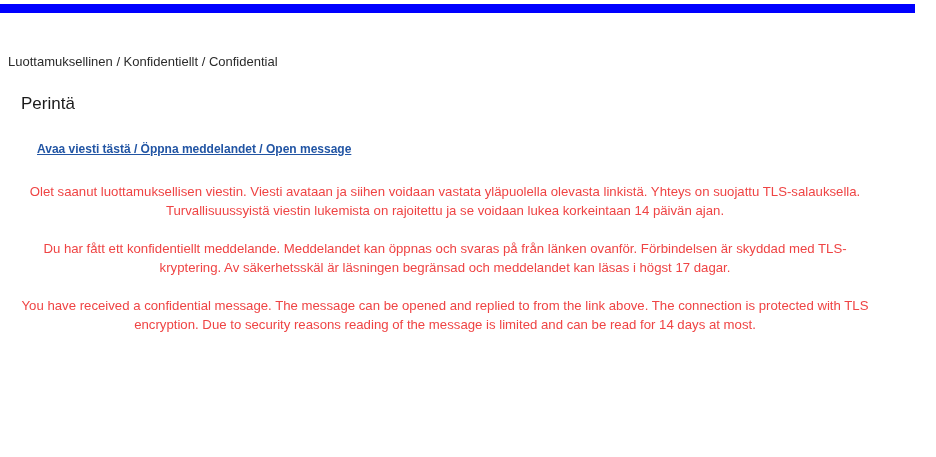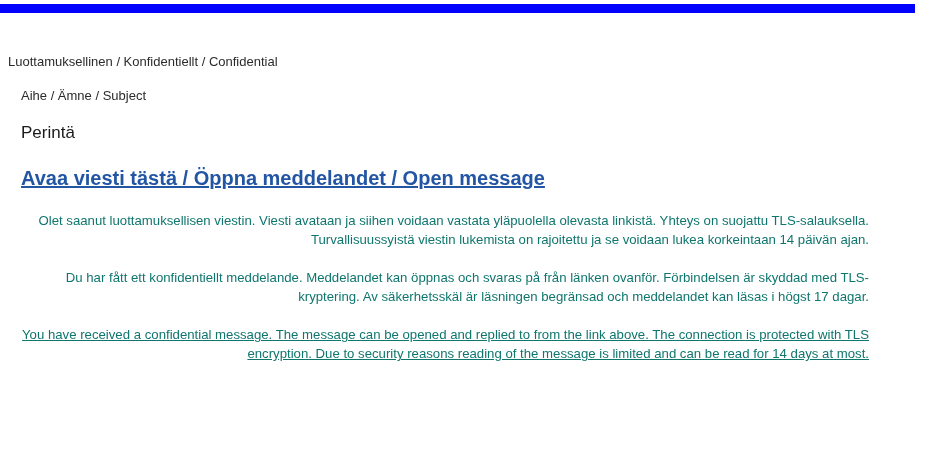--- a/index.html
+++ b/index.html
@@ -53,53 +53,51 @@
   }
   .subject-value {
     font-size: 17px;
     line-height: 21px;
     color: #1a1a1a;
     margin: 6px 0 25px 0;
     font-weight: normal;
   }
   .open-link {
     display: inline-block;
-    font-size: 20px;
+    font-size: 12px;
     line-height: 21px;
     font-weight: bold;
     color: #2255a4;
     text-decoration: underline;
-    margin: 0 0 22px 0;
+    margin: 0 0 22px 16px;
     cursor: pointer;
   }
   .body-paragraph {
     font-size: 13.2px;
     line-height: 19px;
-    color: #0f766e;
+    color: #ef4444;
     margin: 0 0 19px 0;
     width: 848px;
-    text-align: right;
+    text-align: center;
   }
   .body-paragraph:last-child {
     margin-bottom: 0;
-    text-decoration: underline;
   }
 </style>
 </head>
 <body>
 
 <div class="page">
 
   <div class="top-bar"></div>
 
   <div class="confidential-notice">Luottamuksellinen / Konfidentiellt / Confidential</div>
 
   <div class="content">
 
-    <div class="subject-label">Aihe / Ämne / Subject</div>
 
     <div class="subject-value">Perintä</div>
 
     <div>
       <a class="open-link">Avaa viesti tästä / Öppna meddelandet / Open message</a>
     </div>
 
     <p class="body-paragraph">Olet saanut luottamuksellisen viestin. Viesti avataan ja siihen voidaan vastata yläpuolella olevasta linkistä. Yhteys on suojattu TLS-salauksella. Turvallisuussyistä viestin lukemista on rajoitettu ja se voidaan lukea korkeintaan 14 päivän ajan.</p>
 
     <p class="body-paragraph">Du har fått ett konfidentiellt meddelande. Meddelandet kan öppnas och svaras på från länken ovanför. Förbindelsen är skyddad med TLS-kryptering. Av säkerhetsskäl är läsningen begränsad och meddelandet kan läsas i högst 17 dagar.</p>

